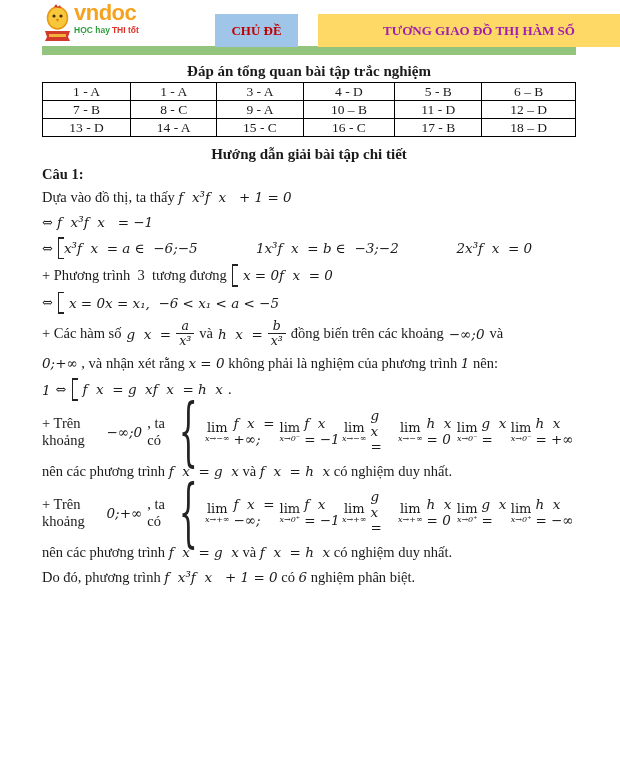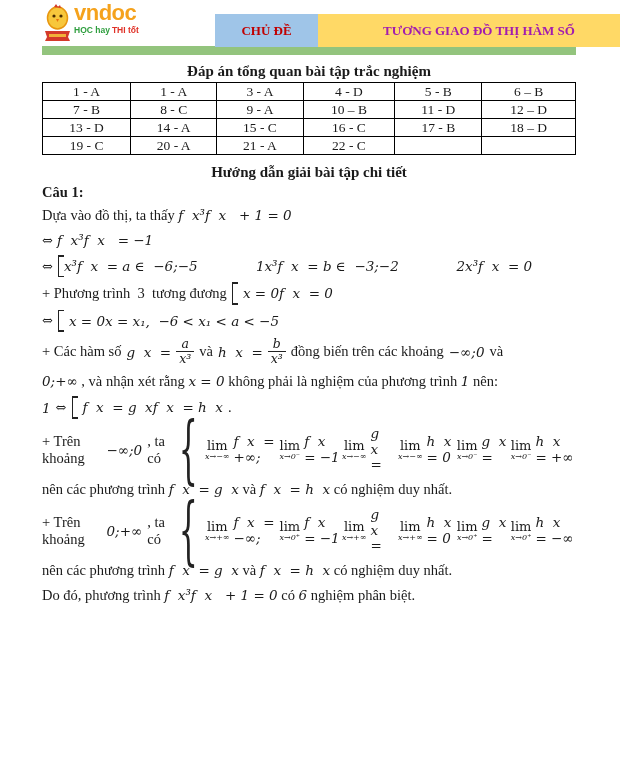--- a/index.html
+++ b/index.html
@@ -11,21 +11,21 @@
   .header { position:relative; height:56px; }
   .logo { position:absolute; left:2px; top:0; display:flex; align-items:flex-start; column-gap:3px; }
   .logo-txt { display:flex; flex-direction:column; }
   .logo-word { font-family:"Liberation Sans",sans-serif; font-weight:bold; color:#f5a21c;
                font-size:22px; line-height:0.85; letter-spacing:-0.5px; }
   .logo-tag { font-family:"Liberation Sans",sans-serif; font-weight:bold; font-size:8.5px; margin-top:2px; }
   .tag-green { color:#2e9e3e; } .tag-red { color:#e03127; margin-left:2px; }
   .green-bar { position:absolute; left:0; top:42px; width:534px; height:9px; background:#93c47d; }
   .chip { position:absolute; top:10px; height:33px; display:flex; align-items:center; justify-content:center;
           font-weight:bold; font-size:13px; }
-  .chip-blue { left:173px; width:103px; background:#9fc5e8; color:#c00000; }
+  .chip-blue { left:173px; width:83px; background:#9fc5e8; color:#c00000; }
   .chip-yellow { left:276px; width:322px; background:#ffd966; color:#a21caf; }
 
   
   .center-title { text-align:center; font-weight:bold; font-size:15px; margin:3px 0 2px 0; }
   .ans { width:100%; border-collapse:collapse; margin:2px 0 9px 0; }
   .ans td { border:1px solid #000; height:18px; text-align:center; font-size:13.5px; }
   .q-label { font-weight:bold; font-size:14.5px; margin:3px 0; }
 
   
   .line { margin:5px 0; font-size:14.5px; line-height:1.35; }
@@ -101,28 +101,20 @@
         <td>12 – D</td>
       </tr>
       <tr>
         <td>13 - D</td>
         <td>14 - A</td>
         <td>15 - C</td>
         <td>16 - C</td>
         <td>17 - B</td>
         <td>18 – D</td>
       </tr>
-      <tr>
-        <td>19 - C</td>
-        <td>20 - A</td>
-        <td>21 - A</td>
-        <td>22 - C</td>
-        <td></td>
-        <td></td>
-      </tr>
     </tbody>
   </table>
 
   <div class="center-title">Hướng dẫn giải bài tập chi tiết</div>
   <div class="q-label">Câu 1:</div>
 
   <p class="line"><span class="t">Dựa vào đồ thị, ta thấy </span><span class="m">f  x³f  x   + 1 = 0</span></p>
 
   <p class="line"><span class="op">⇔ </span><span class="m">f  x³f  x   = −1</span></p>
 

